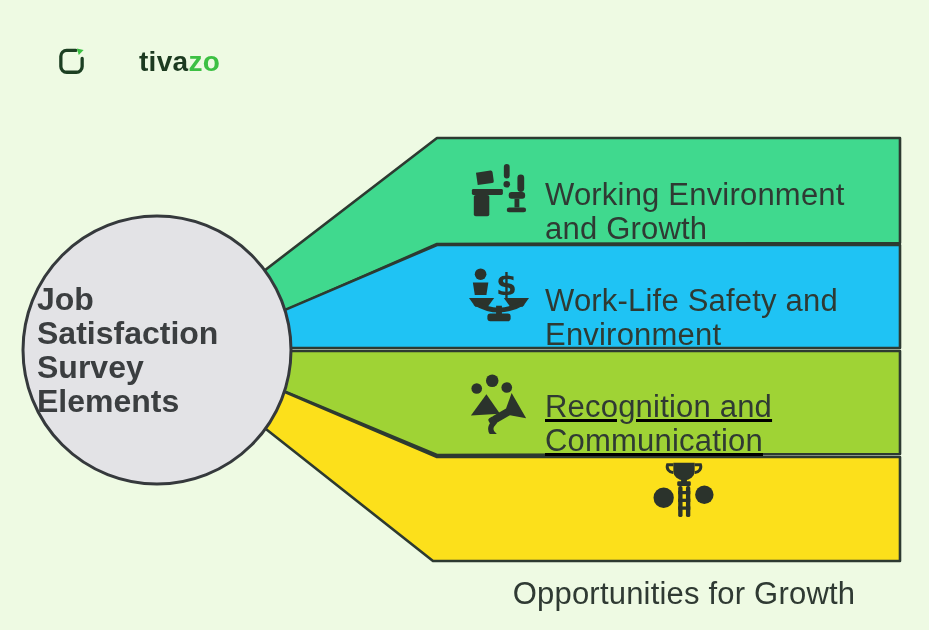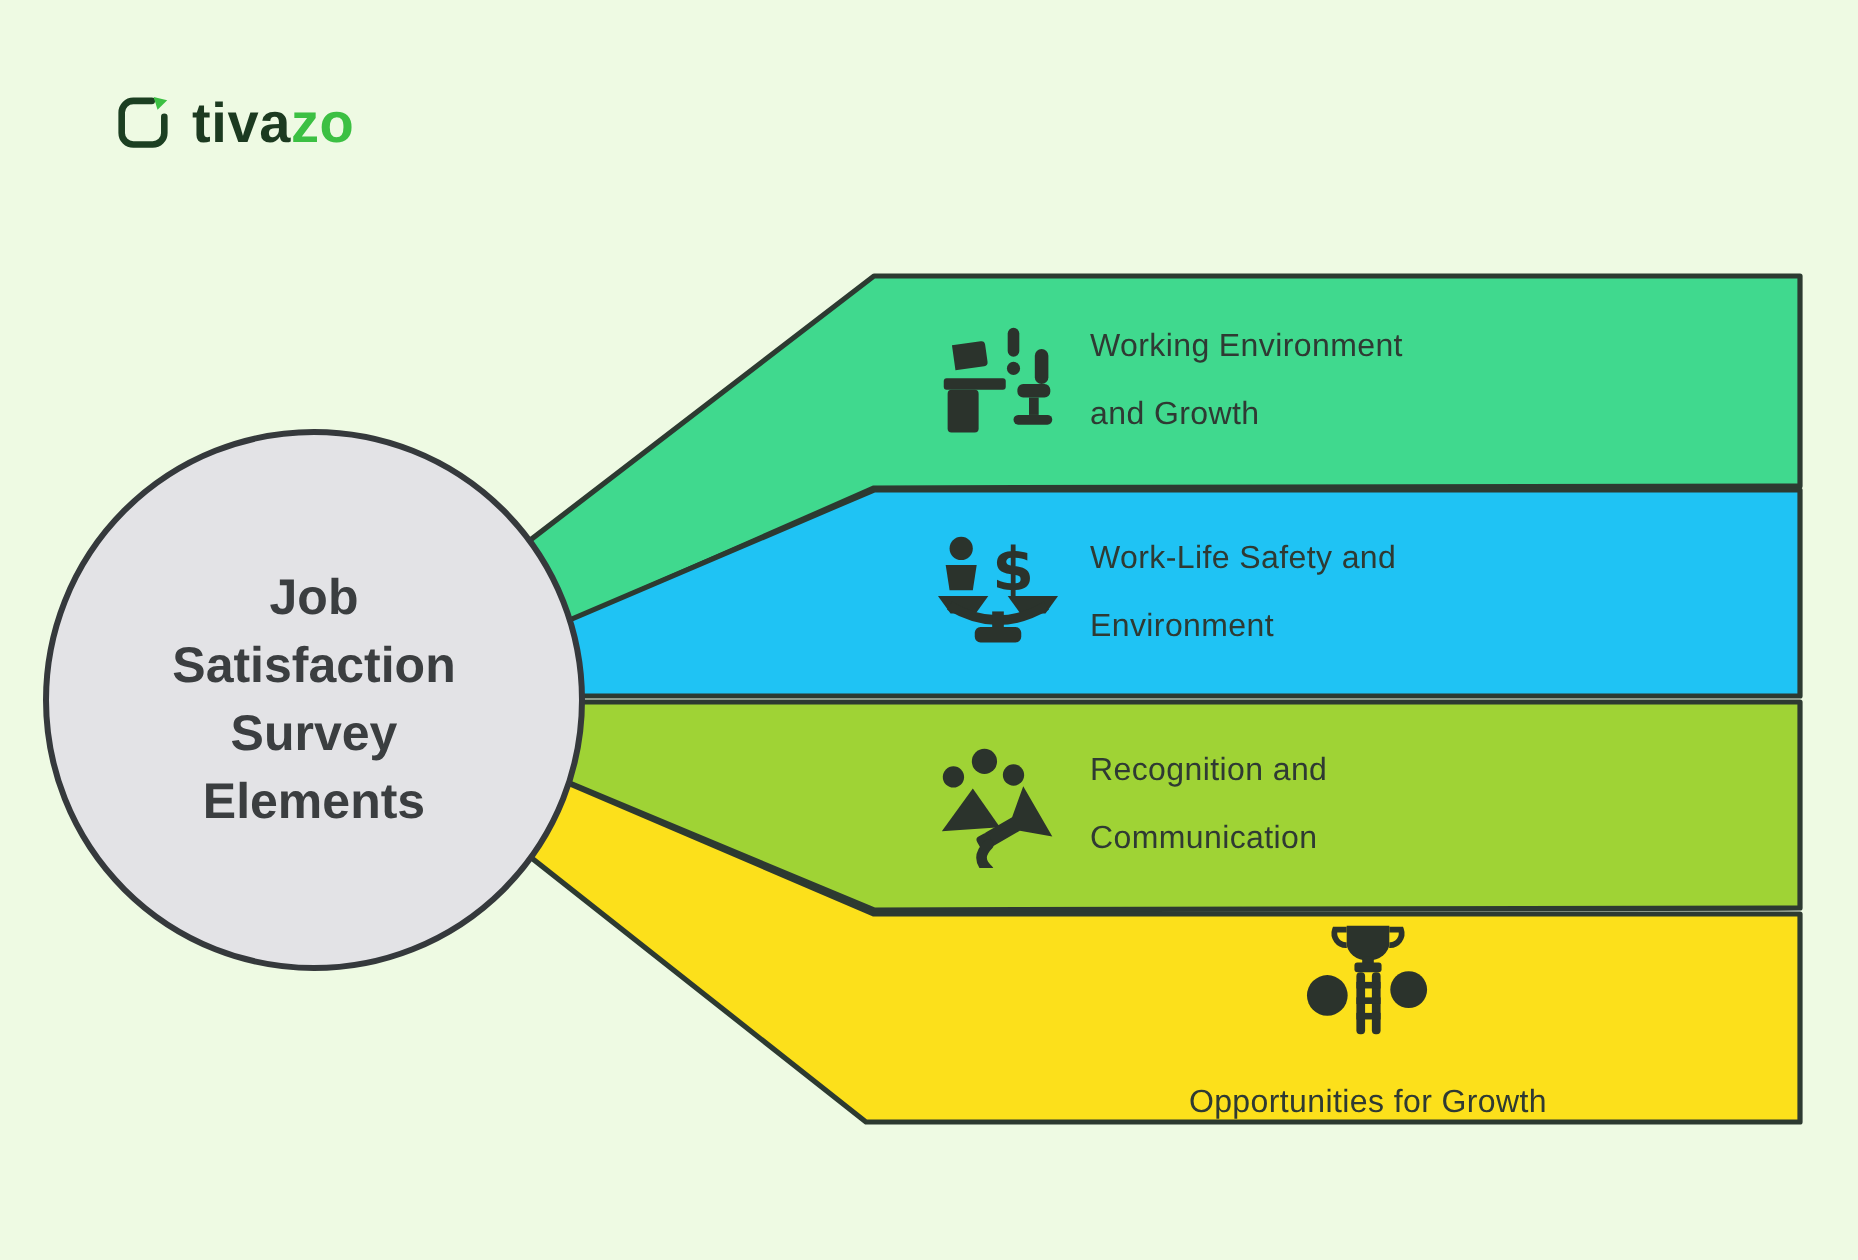--- a/index.html
+++ b/index.html
@@ -9,36 +9,36 @@
     background:#eefae3;
     overflow:hidden;
     font-family:"Liberation Sans", sans-serif;
   }
   .shapes{position:absolute;left:0;top:0;width:929px;height:630px;}
   .band-poly{stroke:#2d3a31;stroke-width:2.6;stroke-linejoin:round;}
   .hub-circle{stroke:#35393c;stroke-width:3;}
   
   .logo{position:absolute;left:56px;top:46px;display:flex;align-items:center;gap:9px;}
   .logo-mark{width:31px;height:31px;}
-  .logo-text{font-size:28px;font-weight:bold;letter-spacing:.3px;line-height:1;}
+  .logo-text{font-size:28px;font-weight:bold;letter-spacing:.3px;line-height:1;margin-left:43px;}
   .logo-text .lp{color:#1c3a20;}
   .logo-text .ls{color:#3cc043;}
   
   .hub-text{
     position:absolute;left:37px;top:282px;width:240px;
-    text-align:center;font-size:25px;font-weight:bold;line-height:34px;
+    text-align:left;font-size:32px;font-weight:bold;line-height:34px;
     color:#3b3e40;
   }
   
   .row{position:absolute;left:468px;width:432px;display:flex;align-items:center;gap:15px;}
   .row .icon{width:62px;height:62px;flex:0 0 auto;}
-  .row .label{font-size:16px;line-height:34px;font-weight:500;color:#2f3a33;letter-spacing:.2px;}
+  .row .label{font-size:31px;line-height:34px;font-weight:500;color:#2f3a33;letter-spacing:.2px;margin-top:42px;}
   .row0{top:139px;height:104px;}
   .row1{top:246px;height:102px;}
-  .row2{top:352px;height:102px;}
+  .row2{top:352px;height:102px;text-decoration:underline;}
   .row3{top:458px;height:102px;flex-direction:column;}
 </style>
 </head>
 <body>
 
 <div class="stage">
 
   <svg class="shapes" viewBox="0 0 929 630" aria-hidden="true">
     <polygon class="band-poly" points="230,297 437,138 900,138 900,243 437,244 250,326" fill="#40d98e"></polygon>
     <polygon class="band-poly" points="252,324 437,245 900,245 900,348 254,348" fill="#1fc3f4"></polygon>

